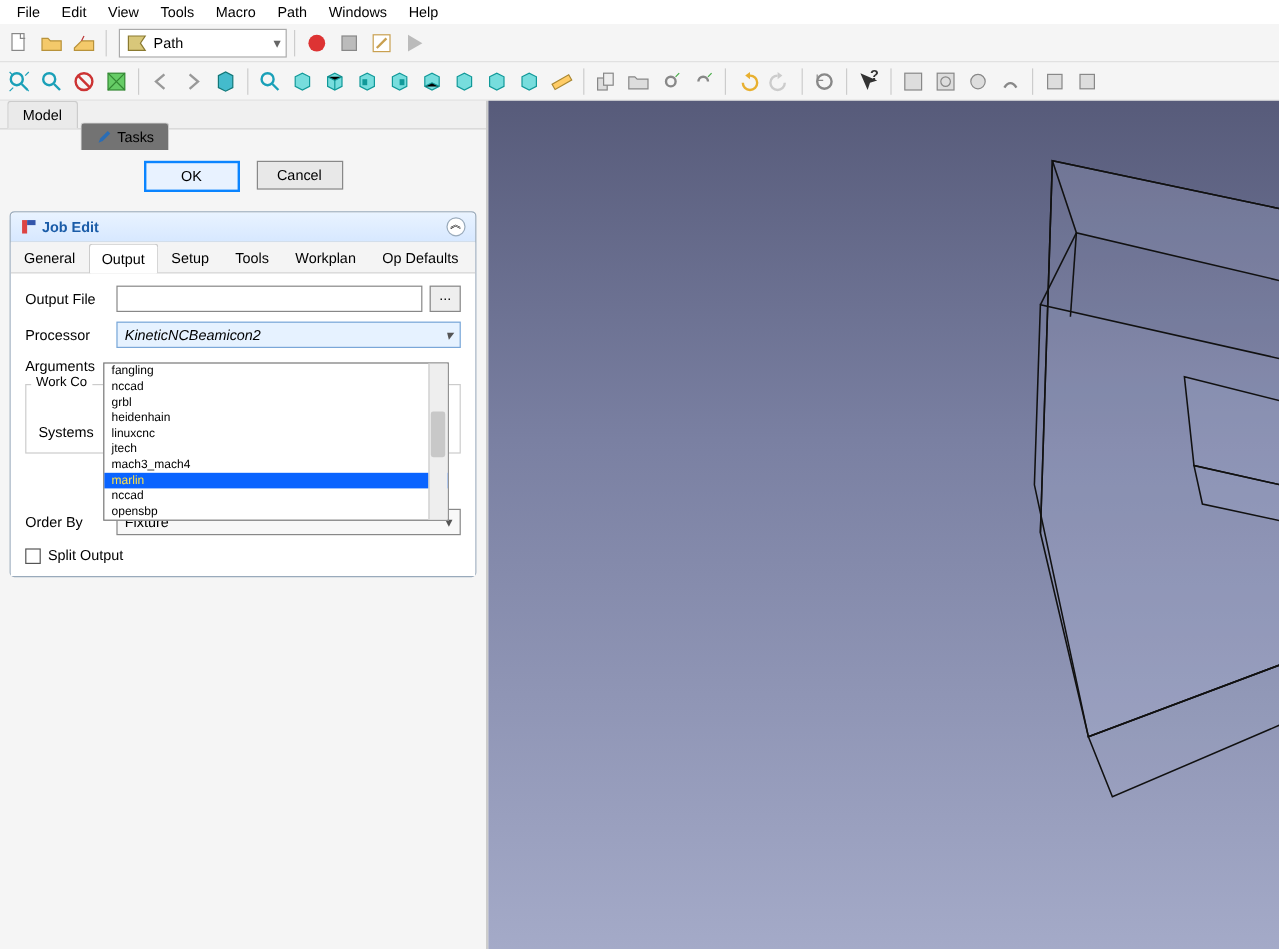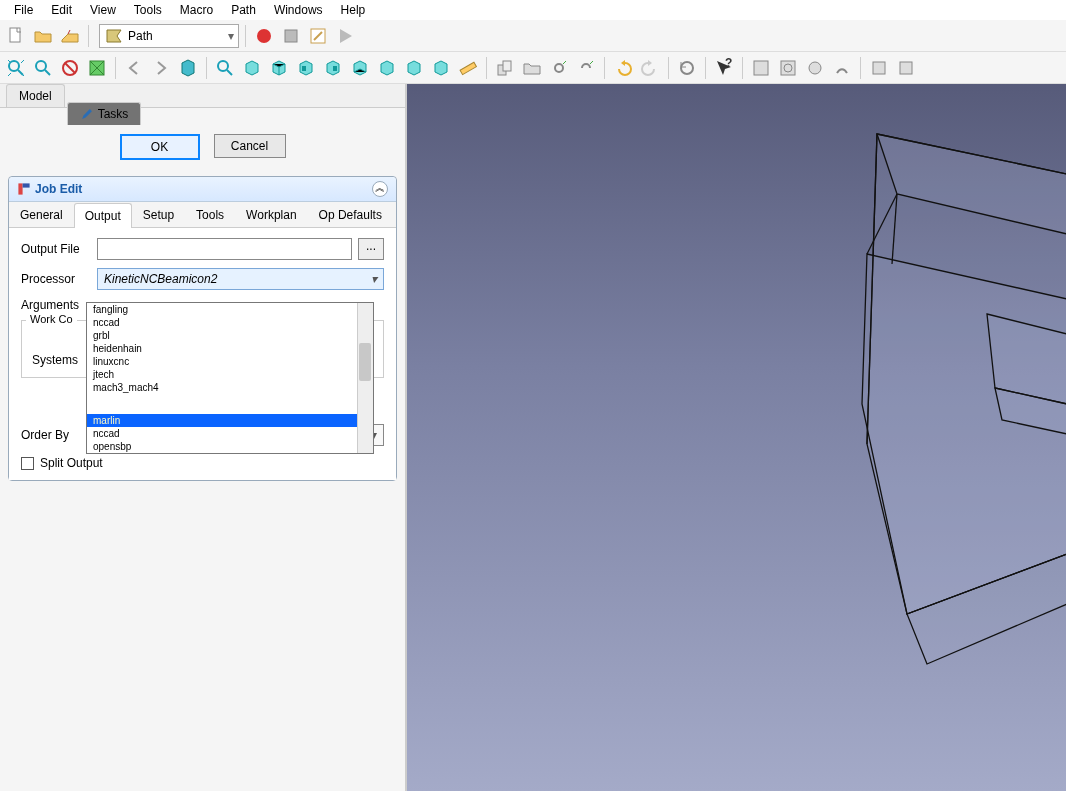--- a/index.html
+++ b/index.html
@@ -45,21 +45,21 @@
 .formrow { display: flex; align-items: center; margin-bottom: 8px; gap: 6px; }
 .formrow label { width: 70px; }
 .textinput { flex: 1; height: 22px; border: 1px solid #888; padding: 0 4px; background: #fff; }
 .browsebtn { width: 26px; height: 22px; border: 1px solid #888; background: #eee; text-align: center; cursor: pointer; }
 
 .combo-closed { flex: 1; height: 22px; border: 1px solid #7aa7d8; background: #e6f2ff; display: flex; align-items: center; padding: 0 6px; position: relative; font-style: italic; }
 .combo-closed .dd { margin-left: auto; color: #555; }
 
 .dropdown-list { position: absolute; left: 86px; top: 302px; width: 288px; background: #fff; border: 1px solid #777; z-index: 50; }
 .dropdown-list .opt { padding: 1px 6px; font-size: 10px; white-space: nowrap; overflow: hidden; }
-.dropdown-list .opt.hl { background: #0a64ff; color: #fef9c3; margin-top: 20px; }
+.dropdown-list .opt.hl { background: #0a64ff; color: #fde047; }
 .dropdown-list .scrollbar { position: absolute; right: 0; top: 0; width: 16px; height: 100%; background: #eee; border-left: 1px solid #ccc; }
 .dropdown-list .thumb { position: absolute; right: 2px; top: 40px; width: 12px; height: 38px; background: #c8c8c8; border-radius: 2px; }
 
 .fieldset-cut { border: 1px solid #ccc; margin-top: 6px; padding: 32px 10px 10px 10px; position: relative; }
 .fieldset-cut .legend { position: absolute; top: -8px; left: 4px; background: #fff; padding: 0 4px; font-size: 11px; }
 
 .orderby-row { display: flex; align-items: center; gap: 6px; margin-top: 8px; }
 .orderby-row label { width: 70px; }
 .orderby-select { flex: 1; height: 22px; border: 1px solid #888; background: #f8f8f8; display: flex; align-items: center; padding: 0 6px; }
 .orderby-select .dd { margin-left: auto; color: #555; }

